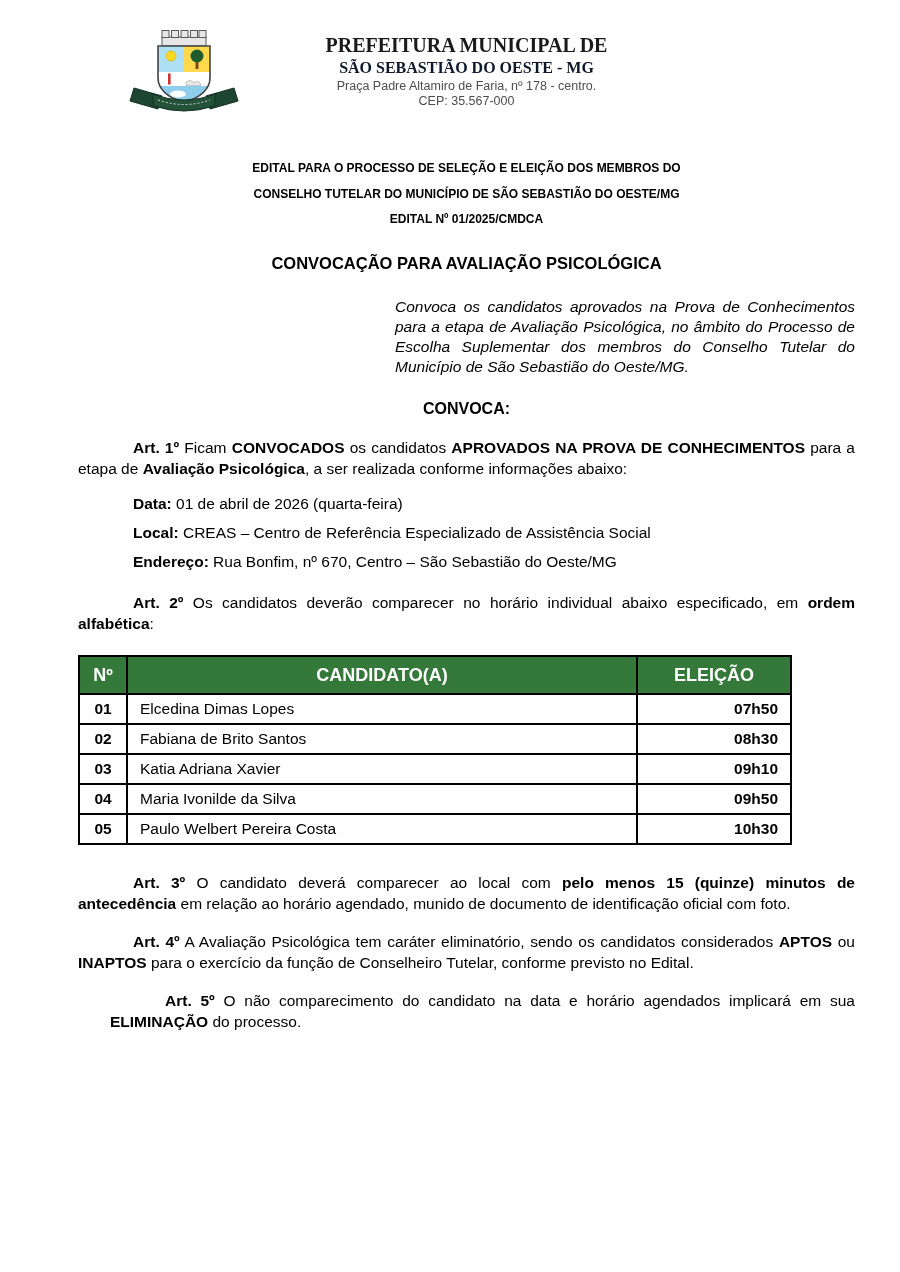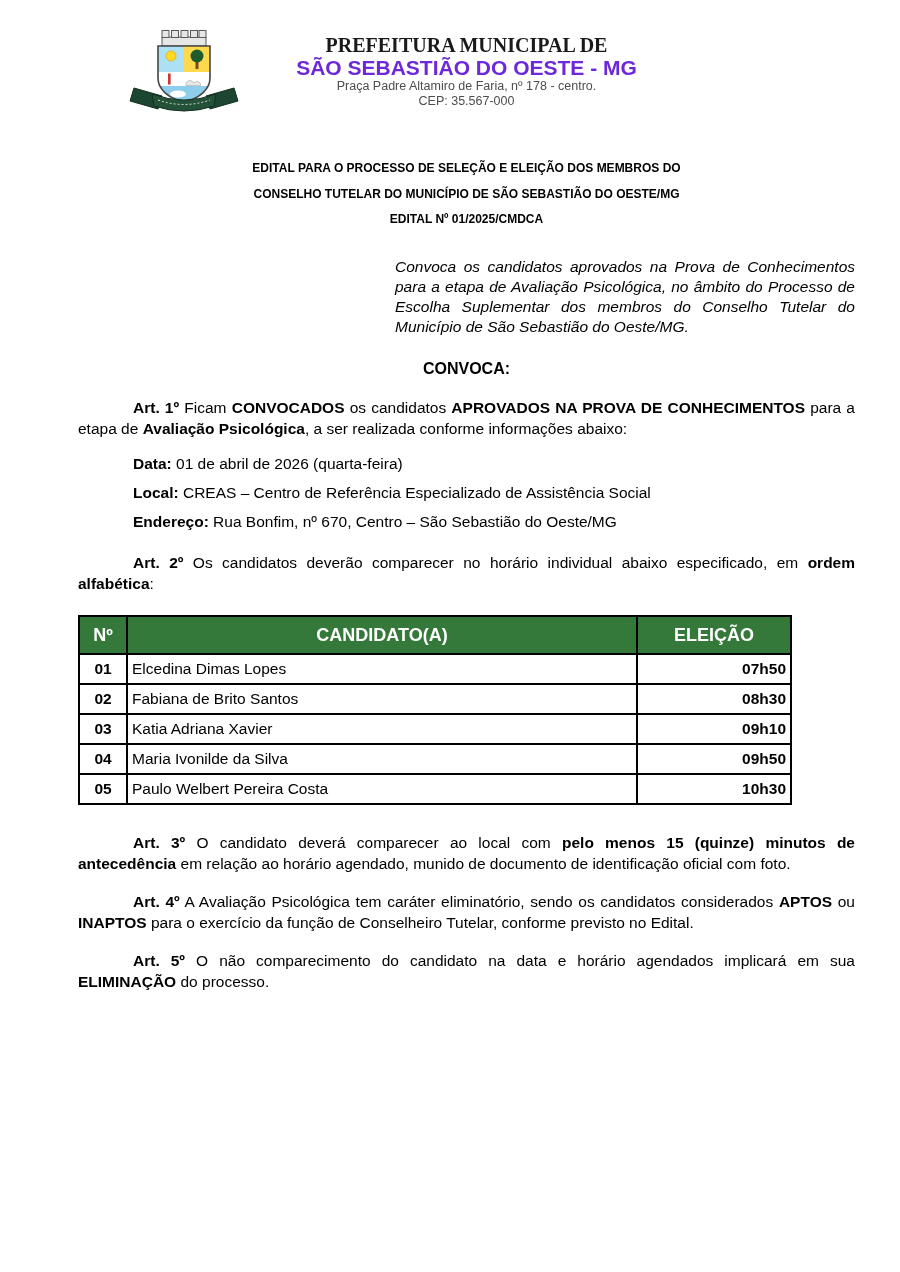--- a/index.html
+++ b/index.html
@@ -17,22 +17,22 @@
 
   
   .doc-header { position:relative; height:84px; }
   .logo { position:absolute; left:50px; top:0; width:112px; height:84px; }
   .org-block { text-align:center; padding-top:6px; }
   .org-line1 {
     font-family:"Liberation Serif", serif;
     font-weight:bold; font-size:20px; line-height:22px; color:#1a1a1a;
   }
   .org-line2 {
-    font-family:Liberation Sans, sans-serif;
-    font-weight:bold; font-size:21px; line-height:23px; color:#6d28d9;
+    font-family:Liberation Serif, serif;
+    font-weight:bold; font-size:16px; line-height:23px; color:#0f172a;
   }
   .org-addr { font-size:12.5px; line-height:15px; color:#4d4d4d; }
 
   
   .title-block { margin-top:44px; text-align:center; font-weight:bold; font-size:12px; line-height:25.5px; }
   .subtitle { margin-top:21px; text-align:center; font-weight:bold; font-size:16.5px; }
 
   
   .epigraph {
     margin-top:24px; margin-left:317px;
@@ -44,34 +44,34 @@
   .para { text-align:justify; font-size:15.5px; line-height:21px; }
   .indent { text-indent:55px; }
   .p-intro { margin-top:21px; }
   .convoca { margin-top:23px; text-align:center; font-weight:bold; font-size:16px; }
   .p-art1 { margin-top:19px; }
   .info-line { margin-left:55px; margin-top:9px; font-size:15.5px; line-height:20px; }
   .info-first { margin-top:15px; }
   .p-art2 { margin-top:20px; }
   .p-art3 { margin-top:27px; }
   .p-art4 { margin-top:17px; }
-  .p-art5 { margin-top:17px; }
+  .p-art5 { margin-top:17px;margin-left:32px; }
 
   
   table.cand { margin-top:21px; border-collapse:collapse; width:712px; table-layout:fixed; }
   table.cand th {
     background:var(--table-header-bg,#35793A);
     color:var(--table-header-text,#ffffff);
     font-weight:bold; font-size:18px;
     height:34px; border:2px solid #000; text-align:center;
   }
   table.cand td {
     font-size:15.5px; height:28px;
     border:2px solid #000; background:#fff;
-    padding:0 4px;
+    padding:0 12px;
   }
   td.c-num  { font-weight:bold; text-align:center; }
   td.c-name { text-align:left; padding-left:9px; }
   td.c-time { font-weight:bold; text-align:right; }
 </style>
 </head>
 <body>
 
 <div class="page">
 
@@ -118,20 +118,21 @@
       <div class="org-addr">Praça Padre Altamiro de Faria, nº 178 - centro.</div>
       <div class="org-addr">CEP: 35.567-000</div>
     </div>
   </div>
 
   <div class="title-block">
     <div>EDITAL PARA O PROCESSO DE SELEÇÃO E ELEIÇÃO DOS MEMBROS DO</div>
     <div>CONSELHO TUTELAR DO MUNICÍPIO DE SÃO SEBASTIÃO DO OESTE/MG</div>
     <div>EDITAL Nº 01/2025/CMDCA</div>
   </div>
+  <div class="subtitle">CONVOCAÇÃO PARA AVALIAÇÃO PSICOLÓGICA</div>
 
   <div class="epigraph">Convoca os candidatos aprovados na Prova de Conhecimentos para a etapa de Avaliação Psicológica, no âmbito do Processo de Escolha Suplementar dos membros do Conselho Tutelar do Município de São Sebastião do Oeste/MG.</div>
 
 
   <div class="convoca">CONVOCA:</div>
 
   <p class="para indent p-art1"><span style="font-weight: bold;">Art. 1º</span><span> Ficam </span><span style="font-weight: bold;">CONVOCADOS</span><span> os candidatos </span><span style="font-weight: bold;">APROVADOS NA PROVA DE CONHECIMENTOS</span><span> para a etapa de </span><span style="font-weight: bold;">Avaliação Psicológica</span><span>, a ser realizada conforme informações abaixo:</span></p>
   <div class="info-line info-first"><span style="font-weight: bold;">Data:</span><span> 01 de abril de 2026 (quarta-feira)</span></div>
   <div class="info-line"><span style="font-weight: bold;">Local:</span><span> CREAS – Centro de Referência Especializado de Assistência Social</span></div>
   <div class="info-line"><span style="font-weight: bold;">Endereço:</span><span> Rua Bonfim, nº 670, Centro – São Sebastião do Oeste/MG</span></div>

